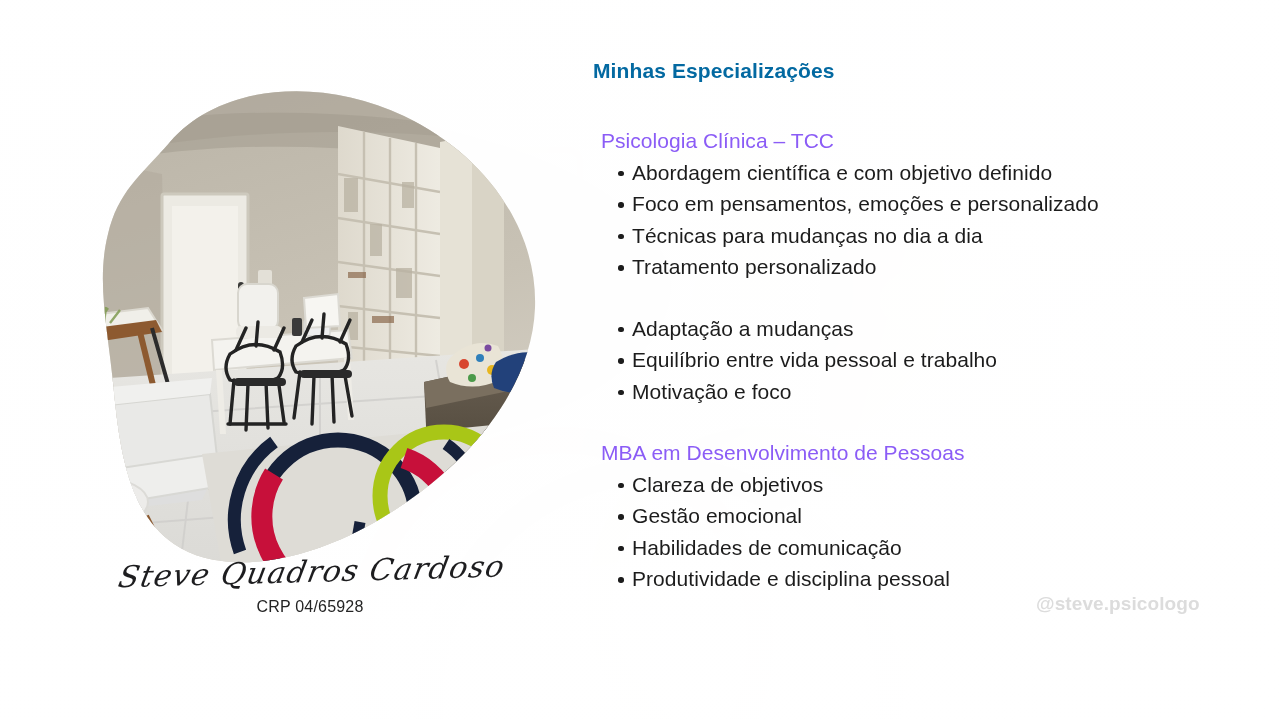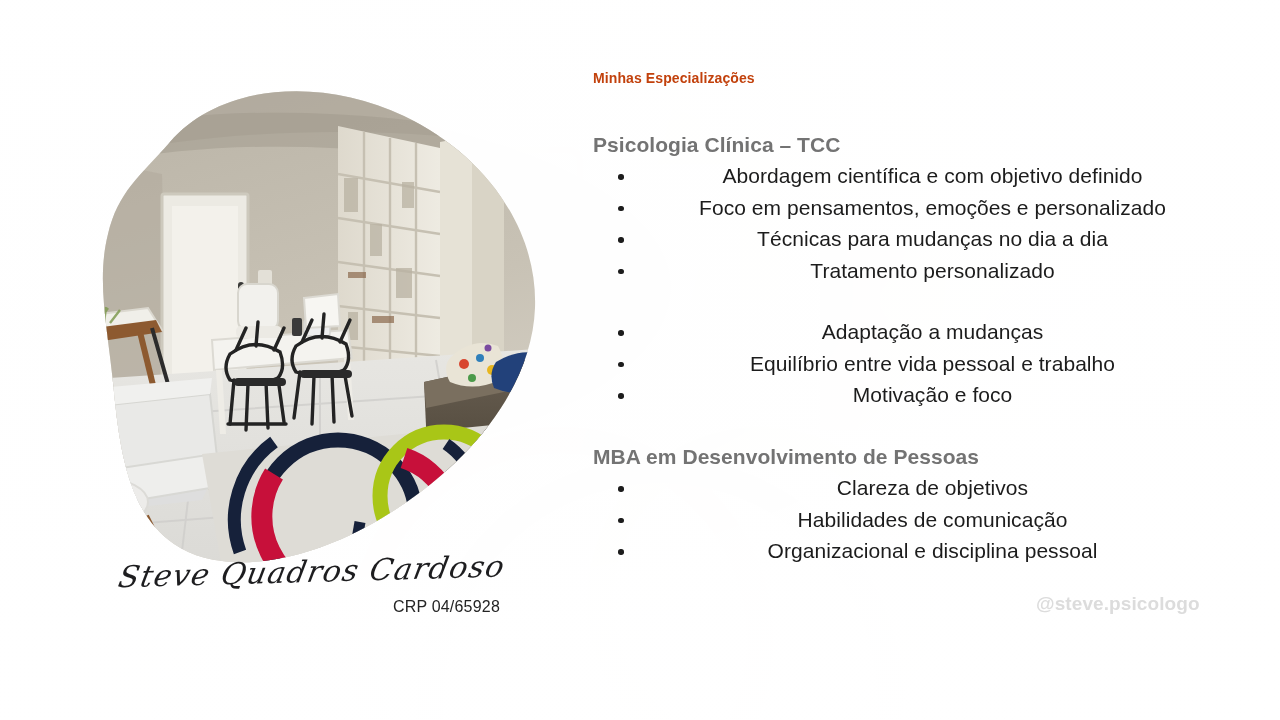--- a/index.html
+++ b/index.html
@@ -29,31 +29,31 @@
 
   
   .sig-block{position:absolute;left:120px;top:556px;width:380px;text-align:center;}
   .signature{
     font-family:"DejaVu Serif",serif;
     font-style:italic;font-weight:400;
     font-size:30px;color:#1d1d1f;letter-spacing:1.2px;
     transform:skewX(-12deg) rotate(-1.6deg);
     white-space:nowrap;line-height:1.05;
   }
-  .crp{font-size:16px;color:#242424;margin-top:10px;letter-spacing:.2px;text-align:right;}
+  .crp{font-size:16px;color:#242424;margin-top:10px;letter-spacing:.2px;}
 
   
   .content{position:absolute;left:593px;top:58px;width:640px;color:#1c1c1c;}
-  .deck-title{font-size:14px;font-weight:bold;line-height:1.2;letter-spacing:.1px;
-    margin:12px 0 42px 0;color:#c2410c;}
+  .deck-title{font-size:21px;font-weight:bold;line-height:1.2;letter-spacing:.1px;
+    margin:0 0 42px 0;color:#0369a1;}
   .group{margin:0 0 30px 0;}
   .group:last-child{margin-bottom:0;}
-  .group-head{font-size:21px;font-weight:700;line-height:31.5px;color:#737373;
-    letter-spacing:.05px;white-space:nowrap;}
-  ul.bullets{list-style:none;margin:0;padding:0;text-align:center;}
+  .group-head{font-size:21px;font-weight:400;line-height:31.5px;color:#8b5cf6;
+    letter-spacing:.05px;white-space:nowrap;margin-left:8px;}
+  ul.bullets{list-style:none;margin:0;padding:0;}
   ul.bullets li{font-size:21px;line-height:31.5px;color:#1c1c1c;
     padding-left:39px;position:relative;white-space:nowrap;letter-spacing:.05px;}
   ul.bullets li::before{
     content:"";position:absolute;left:25px;top:14px;
     width:5.5px;height:5.5px;border-radius:50%;background:#1c1c1c;}
 
   
   .watermark{position:absolute;left:1036px;top:593px;
     font-size:19px;font-weight:bold;color:#dcdcdc;letter-spacing:.1px;
     user-select:none;}
@@ -304,21 +304,22 @@
         <li>Adaptação a mudanças</li>
         <li>Equilíbrio entre vida pessoal e trabalho</li>
         <li>Motivação e foco</li>
       </ul>
     </div>
 
     <div class="group">
       <div class="group-head">MBA em Desenvolvimento de Pessoas</div>
       <ul class="bullets">
         <li>Clareza de objetivos</li>
+        <li>Gestão emocional</li>
         <li>Habilidades de comunicação</li>
-        <li>Organizacional e disciplina pessoal</li>
+        <li>Produtividade e disciplina pessoal</li>
       </ul>
     </div>
   </div>
 
   <div class="watermark">@steve.psicologo</div>
 
 </div>
 
 </body></html>

